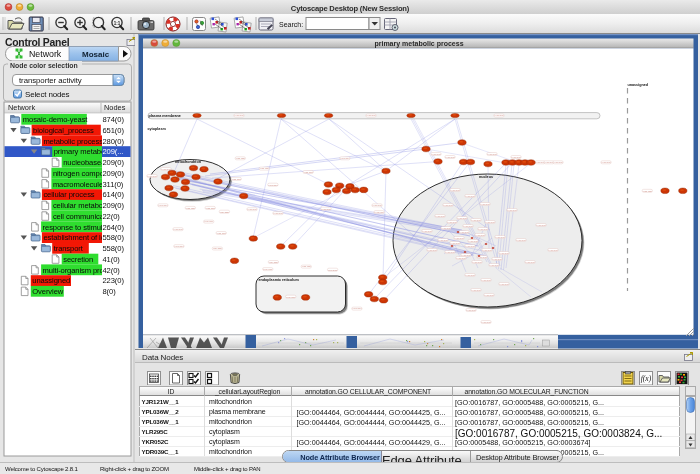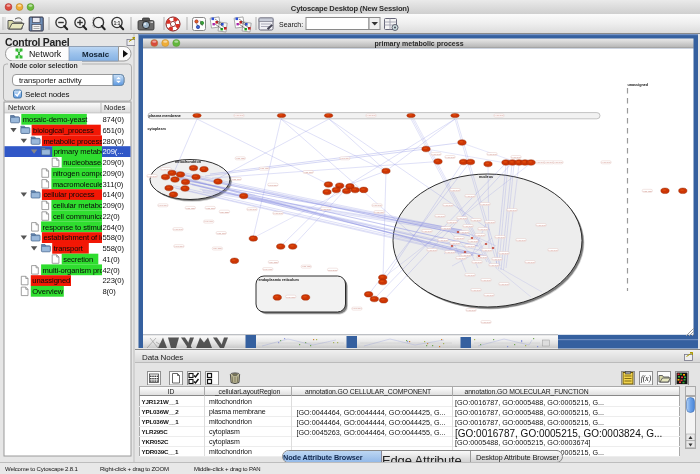--- a/index.html
+++ b/index.html
@@ -1013,25 +1013,25 @@
       <span class="abs" style="left:161.5px;top:58px;font-size:7.2px;color:#111">[GO:0044464, GO:0044444, GO:0044425, G...</span>
       <span class="abs" style="left:320px;top:58px;font-size:7.2px;color:#111">[GO:0016787, GO:0005488, GO:0005215, G...</span>
       <div class="abs" style="left:3.5px;top:76px;width:541.5px;height:1px;background:#ededed"></div>
       <span class="abs" style="left:6.5px;top:68px;font-size:6.2px;font-weight:bold;letter-spacing:-0.15px;color:#111">YPL036W__1</span>
       <span class="abs" style="left:74px;top:68px;font-size:7px;letter-spacing:-0.1px;color:#111">mitochondrion</span>
       <span class="abs" style="left:161.5px;top:68px;font-size:7.2px;color:#111">[GO:0044464, GO:0044444, GO:0044425, G...</span>
       <span class="abs" style="left:320px;top:68px;font-size:7.2px;color:#111">[GO:0016787, GO:0005488, GO:0005215, G...</span>
       <div class="abs" style="left:3.5px;top:86px;width:541.5px;height:1px;background:#ededed"></div>
       <span class="abs" style="left:6.5px;top:78px;font-size:6.2px;font-weight:bold;letter-spacing:-0.15px;color:#111">YLR295C</span>
       <span class="abs" style="left:74px;top:78px;font-size:7px;letter-spacing:-0.1px;color:#111">cytoplasm</span>
-      <span class="abs" style="left:161.5px;top:78px;font-size:7.2px;color:#111">[GO:0045263, GO:0044464, GO:0044455, G...</span>
       <span class="abs" style="left:320px;top:78px;font-size:10px;color:#111">[GO:0016787, GO:0005215, GO:0003824, G...</span>
       <div class="abs" style="left:3.5px;top:96px;width:541.5px;height:1px;background:#ededed"></div>
       <span class="abs" style="left:6.5px;top:88px;font-size:6.2px;font-weight:bold;letter-spacing:-0.15px;color:#111">YKR052C</span>
       <span class="abs" style="left:74px;top:88px;font-size:7px;letter-spacing:-0.1px;color:#111">cytoplasm</span>
+      <span class="abs" style="left:161.5px;top:88px;font-size:7.2px;color:#111">[GO:0044464, GO:0044444, GO:0044429, G...</span>
       <span class="abs" style="left:320px;top:88px;font-size:7.2px;color:#111">[GO:0005488, GO:0005215, GO:0003674]</span>
       <div class="abs" style="left:3.5px;top:106px;width:541.5px;height:1px;background:#ededed"></div>
       <span class="abs" style="left:6.5px;top:98px;font-size:6.2px;font-weight:bold;letter-spacing:-0.15px;color:#111">YDR039C__1</span>
       <span class="abs" style="left:74px;top:98px;font-size:7px;letter-spacing:-0.1px;color:#111">mitochondrion</span>
       <span class="abs" style="left:161.5px;top:98px;font-size:7.2px;color:#111">[GO:0044464, GO:0044444, GO:0044425, G...</span>
       <span class="abs" style="left:320px;top:98px;font-size:7.2px;color:#111">[GO:0016787, GO:0005488, GO:0005215, G...</span>
       <div class="abs" style="left:69px;top:46px;width:1px;height:60px;background:#ddd"></div>
       <div class="abs" style="left:156px;top:46px;width:1px;height:60px;background:#ddd"></div>
       <div class="abs" style="left:316.7px;top:46px;width:1px;height:60px;background:#ddd"></div>
       <div class="abs" style="left:549.5px;top:36px;width:11px;height:10px;background:#e8e8e8;border:1px solid #aaa"></div>
@@ -1046,21 +1046,21 @@
         </defs>
         <rect x="0.5" y="0.5" width="8" height="15" rx="4" fill="url(#sbt)" stroke="#3a6ab0" stroke-width="0.6"></rect>
         <rect x="0" y="37" width="9" height="6.8" fill="#e8e8e8" stroke="#999" stroke-width="0.5"></rect>
         <rect x="0" y="43.8" width="9" height="6.8" fill="#e8e8e8" stroke="#999" stroke-width="0.5"></rect>
         <path d="M2.5,42 L6.5,42 L4.5,39 Z" fill="#333"></path>
         <path d="M2.5,46.5 L6.5,46.5 L4.5,49.5 Z" fill="#333"></path>
       </svg>
       <div class="abs" style="left:147px;top:99.5px;width:281px;height:13px;border:1px solid #888;border-radius:7px;background:linear-gradient(#fafafa,#d2d2d2);overflow:hidden">
         <div class="abs" style="left:0;top:0;width:99px;height:13px;background:linear-gradient(#bdd7f3,#8cb4e6);border-right:1px solid #889"></div>
         <div class="abs" style="left:99px;top:0;width:89px;height:13px;border-right:1px solid #999"></div>
-        <span class="abs" style="left:0;top:2.5px;width:99px;font-size:7.3px;color:#10284f;font-weight:bold;letter-spacing:-0.1px">Node Attribute Browser</span>
+        <span class="abs" style="left:0;top:2.5px;width:114px;text-align:center;font-size:7.3px;color:#10284f;font-weight:bold;letter-spacing:-0.1px">Node Attribute Browser</span>
         <span class="abs" style="left:99px;top:2.5px;width:89px;font-size:13px;color:#222;letter-spacing:-0.15px">Edge Attribute Browser</span>
         <span class="abs" style="left:188px;top:2.5px;width:93px;text-align:center;font-size:7.5px;color:#222;letter-spacing:-0.15px">Desktop Attribute Browser</span>
       </div>
     </div>
     <div class="abs" style="left:0;top:462px;width:700px;height:12px;background:#e8e8e8;border-top:1px solid #bdbdbd;font-size:6px;letter-spacing:-0.15px;color:#111">
       <span class="abs" style="left:5px;top:3px">Welcome to Cytoscape 2.8.1</span>
       <span class="abs" style="left:100px;top:3px">Right-click + drag to ZOOM</span>
       <span class="abs" style="left:194px;top:3px">Middle-click + drag to PAN</span>
     </div>
   </div>

